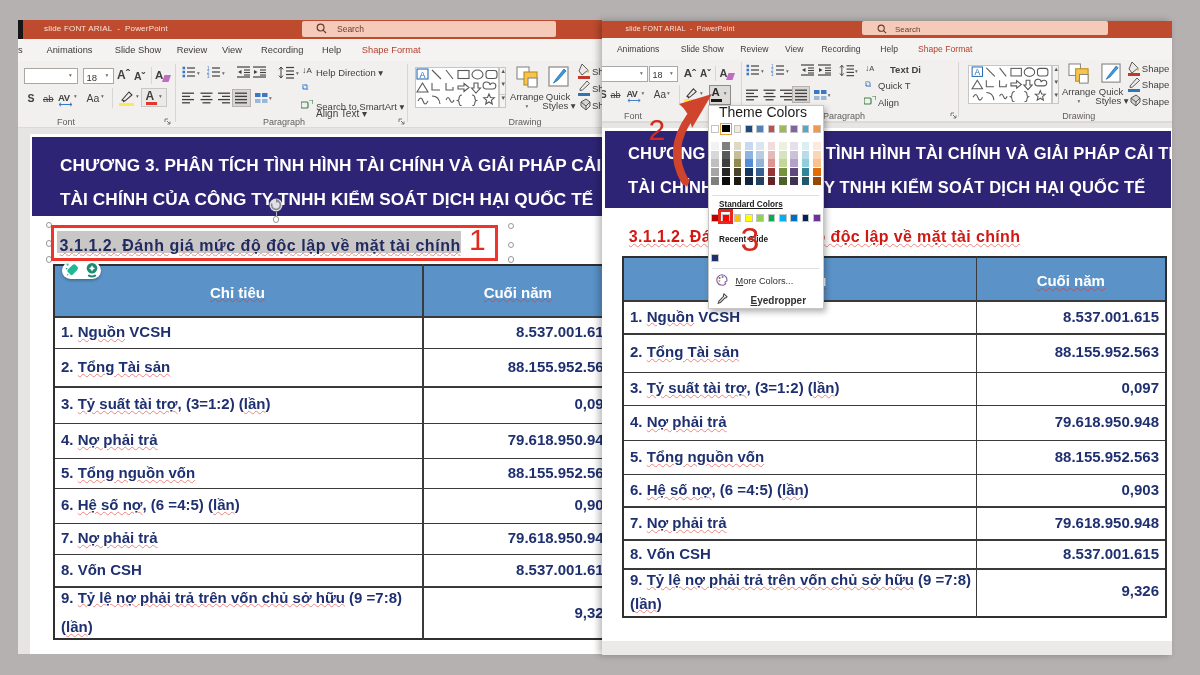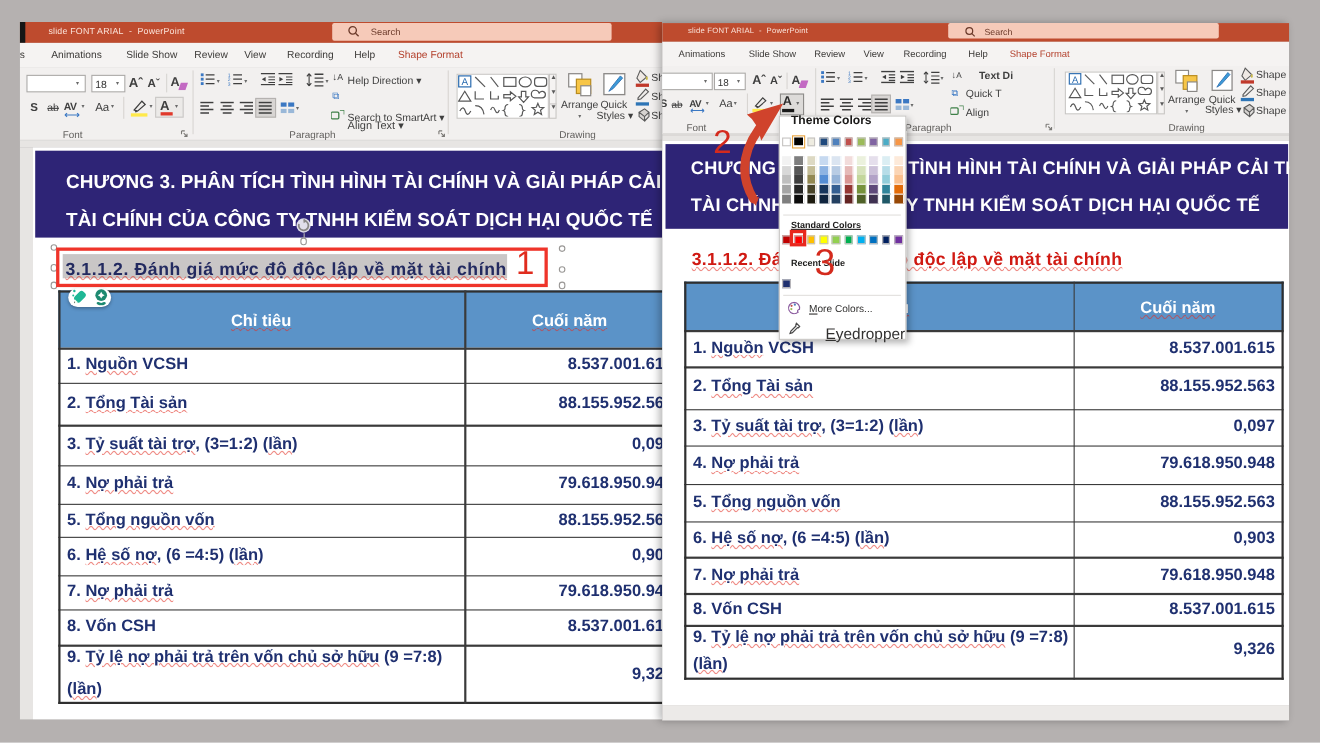--- a/index.html
+++ b/index.html
@@ -528,21 +528,21 @@
 <div class="a nv" style="left:630px;top:490.04999999999995px;transform:translateY(-54%);">6. <span class="sq">Hệ số nợ</span>, (6 =4:5) (<span class="sq">lần</span>)</div>
 <div class="a nv" style="left:975.6px;top:490.04999999999995px;width:183.39999999999998px;text-align:right;transform:translateY(-54%);">0,903</div>
 <div class="a nv" style="left:630px;top:522.75px;transform:translateY(-54%);">7. <span class="sq">Nợ phải trả</span></div>
 <div class="a nv" style="left:975.6px;top:522.75px;width:183.39999999999998px;text-align:right;transform:translateY(-54%);">79.618.950.948</div>
 <div class="a nv" style="left:630px;top:553.55px;transform:translateY(-54%);">8. Vốn CSH</div>
 <div class="a nv" style="left:975.6px;top:553.55px;width:183.39999999999998px;text-align:right;transform:translateY(-54%);">8.537.001.615</div>
 <div class="a nv" style="left:630px;top:580px;transform:translateY(-54%);">9. <span class="sq">Tỷ lệ nợ phải trả trên vốn chủ sở hữu</span> (9 =7:8)</div>
 <div class="a nv" style="left:630px;top:603.5px;transform:translateY(-54%);">(<span class="sq">lần</span>)</div>
 <div class="a nv" style="left:975.6px;top:591px;width:183.39999999999998px;text-align:right;transform:translateY(-54%);">9,326</div>
 <div class="a" style="left:708px;top:104.5px;width:115.5px;height:204.5px;background:#fff;border:1px solid #c8c6c4;box-shadow:2px 3px 6px rgba(0,0,0,.3);"></div>
-<div class="a" style="left:719px;top:104px;font-size:11px;color:#1b1a19;font-weight:700;">Theme Colors</div>
+<div class="a" style="left:719px;top:104px;font-size:14px;color:#1b1a19;font-weight:400;">Theme Colors</div>
 <div class="a" style="left:710.8px;top:124.9px;width:7.8px;height:7.8px;background:#ffffff;border:1px solid #c5c3c1;box-sizing:border-box;"></div>
 <div class="a" style="left:719.9499999999999px;top:122.7px;width:12.2px;height:12.2px;background:#fff;border:1.8px solid #e8a33d;box-sizing:border-box;"></div>
 <div class="a" style="left:722.35px;top:125.1px;width:7.4px;height:7.4px;background:#000;"></div>
 <div class="a" style="left:733.5px;top:124.9px;width:7.8px;height:7.8px;background:#eeece1;border:1px solid #c5c3c1;box-sizing:border-box;"></div>
 <div class="a" style="left:744.8499999999999px;top:124.9px;width:7.8px;height:7.8px;background:#1f497d;border:1px solid #c5c3c1;box-sizing:border-box;"></div>
 <div class="a" style="left:756.1999999999999px;top:124.9px;width:7.8px;height:7.8px;background:#4f81bd;border:1px solid #c5c3c1;box-sizing:border-box;"></div>
 <div class="a" style="left:767.55px;top:124.9px;width:7.8px;height:7.8px;background:#c0504d;border:1px solid #c5c3c1;box-sizing:border-box;"></div>
 <div class="a" style="left:778.9px;top:124.9px;width:7.8px;height:7.8px;background:#9bbb59;border:1px solid #c5c3c1;box-sizing:border-box;"></div>
 <div class="a" style="left:790.25px;top:124.9px;width:7.8px;height:7.8px;background:#8064a2;border:1px solid #c5c3c1;box-sizing:border-box;"></div>
 <div class="a" style="left:801.5999999999999px;top:124.9px;width:7.8px;height:7.8px;background:#4bacc6;border:1px solid #c5c3c1;box-sizing:border-box;"></div>
@@ -616,21 +616,21 @@
 <svg class="a" style="left:716px;top:273.5px" width="12" height="12" viewBox="0 0 12 12">
           <path d="M6 .8 a5.2 5.2 0 1 0 3.6 9 c-.9-.7-.6-1.8.2-2.2 l1 -.4 a5.2 5.2 0 0 0 -4.8 -6.4 Z" fill="none" stroke="#8a5a9e" stroke-width="1.1"></path>
           <circle cx="3.6" cy="4" r="1" fill="#c0504d"></circle>
           <circle cx="6.6" cy="3" r="1" fill="#4f81bd"></circle>
           <circle cx="3.4" cy="7" r="1" fill="#9bbb59"></circle>
         </svg>
 <div class="a" style="left:735.5px;top:275.5px;font-size:9.2px;color:#323130;font-weight:400;"><u>M</u>ore Colors...</div>
 <svg class="a" style="left:716.5px;top:293px" width="11" height="11" viewBox="0 0 11 11">
           <path d="M7 .8 l3 3 -1.2 1.2 -.8-.2 -4.6 4.6 -2.2.8 .8-2.2 4.6-4.6 -.2-.8 Z" fill="none" stroke="#4a4a4a" stroke-width="1.1"></path>
         </svg>
-<div class="a" style="left:735.5px;top:294.5px;font-size:14px;color:#323130;font-weight:400;padding-left:15px;"><u>E</u>yedropper</div>
+<div class="a" style="left:735.5px;top:294.5px;font-size:10px;color:#323130;font-weight:700;padding-left:15px;"><u>E</u>yedropper</div>
 <div class="a" style="left:648.5px;top:117px;font-size:30px;color:#d42a1d;font-weight:400;line-height:25px;">2</div>
 <div class="a" style="left:740.5px;top:225px;font-size:34px;color:#d42a1d;font-weight:400;line-height:29px;">3</div>
 <svg class="a" style="left:655px;top:85px" width="75" height="112" viewBox="0 0 75 112">
 <path d="M30 96 C 17 74, 20 53, 35 32" fill="none" stroke="#d0432c" stroke-width="8" stroke-linecap="round"></path>
 <path d="M28 96 l4 6 3-8 Z" fill="#d0432c"></path>
 <path d="M57 9 L24 19 Q34 26 37 43 Z" fill="#d0432c"></path>
 </svg>
 </div>
     </div>
 </div>

